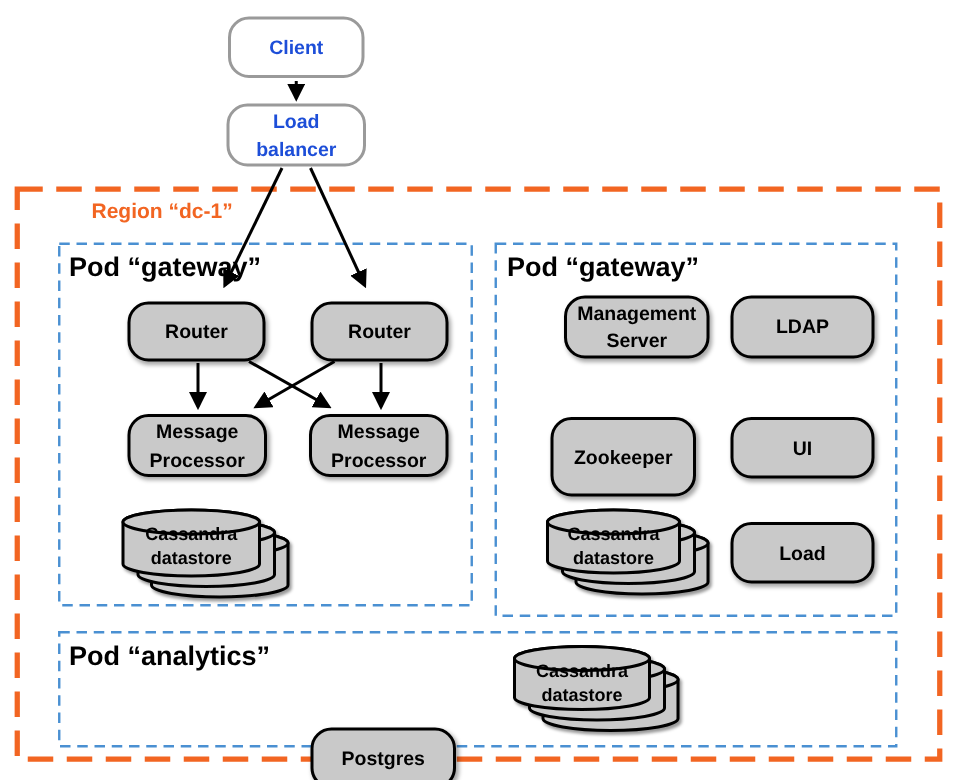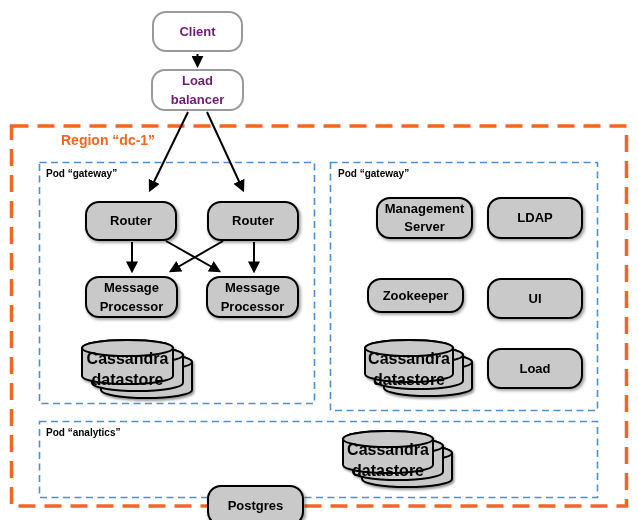--- a/index.html
+++ b/index.html
@@ -10,31 +10,31 @@
   #layer-svg { position:absolute; left:0; top:0; }
   .node {
     position:absolute; box-sizing:border-box; z-index:3;
     background:#c9c9c9; border:2px solid #000; border-radius:14px;
     display:flex; align-items:center; justify-content:center;
     text-align:center; font-weight:bold; font-size:13px; line-height:1.5;
     color:#000; box-shadow:1.5px 2px 3px rgba(0,0,0,0.35);
     padding:0 2px;
   }
   .node.external {
-    background:#ffffff; border-color:#9a9a9a; color:#701a75; box-shadow:none;
+    background:#ffffff; border-color:#9a9a9a; color:#1d4ed8; box-shadow:none;
   }
   .cyl-label {
-    position:absolute; z-index:3; font-weight:bold; font-size:16px;
+    position:absolute; z-index:3; font-weight:bold; font-size:12px;
     line-height:1.3; text-align:center; color:#000;
   }
   .region-label {
     position:absolute; z-index:2; font-weight:bold; font-size:14px; color:#f26522;
   }
   .pod-label {
-    position:absolute; z-index:2; font-weight:bold; font-size:10px; color:#000;
+    position:absolute; z-index:2; font-weight:bold; font-size:18px; color:#000;
   }
 </style>
 </head>
 <body>
 
 <div id="canvas">
 
   <svg id="layer-svg" width="638" height="520" viewBox="0 0 638 520">
     <defs>
       <marker id="arrow" viewBox="0 0 10 10" refX="8" refY="5" markerWidth="6" markerHeight="6" orient="auto-start-reverse">
@@ -98,21 +98,21 @@
   <div class="node external" style="left:151px; top:69px; width:93px; height:42px;">Load balancer</div>
 
   <div class="node" style="left:85px; top:201px; width:92px; height:40px;">Router</div>
   <div class="node" style="left:207px; top:201px; width:92px; height:40px;">Router</div>
   <div class="node" style="left:85px; top:276px; width:93px; height:42px;">Message Processor</div>
   <div class="node" style="left:206px; top:276px; width:93px; height:42px;">Message Processor</div>
   <div class="cyl-label" style="left:82px; top:349px; width:91px;">Cassandra datastore</div>
 
   <div class="node" style="left:376px; top:197px; width:97px; height:42px; line-height:1.4;">Management Server</div>
   <div class="node" style="left:487px; top:197px; width:96px; height:42px;">LDAP</div>
-  <div class="node" style="left:367px; top:278px; width:97px; height:35px;">Zookeeper</div>
+  <div class="node" style="left:367px; top:278px; width:97px; height:53px;">Zookeeper</div>
   <div class="node" style="left:487px; top:278px; width:96px; height:41px;">UI</div>
   <div class="cyl-label" style="left:365px; top:349px; width:88px;">Cassandra datastore</div>
   <div class="node" style="left:487px; top:348px; width:96px; height:41px;">Load</div>
 
   <div class="node" style="left:207px; top:438px; width:97px; height:41px;margin-top:47px;">Postgres</div>
   <div class="cyl-label" style="left:343px; top:440px; width:90px;">Cassandra datastore</div>
 
 </div>
 
 </body></html>

